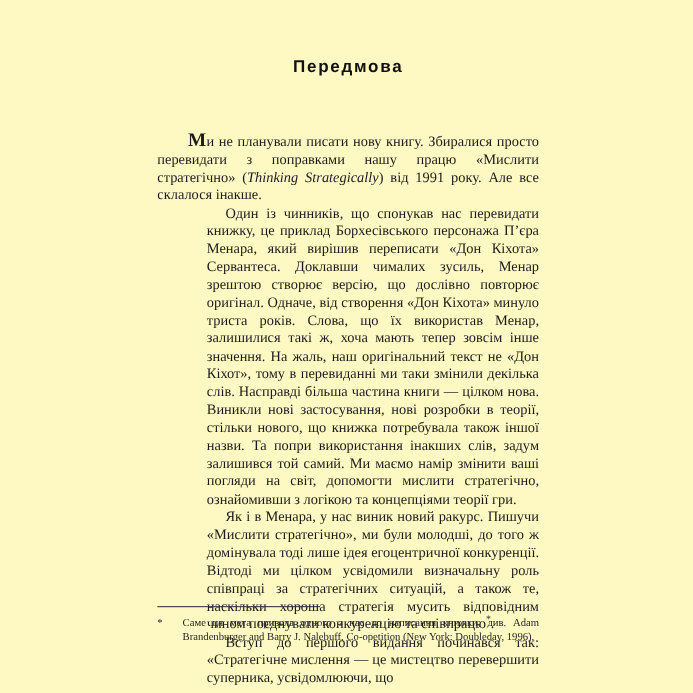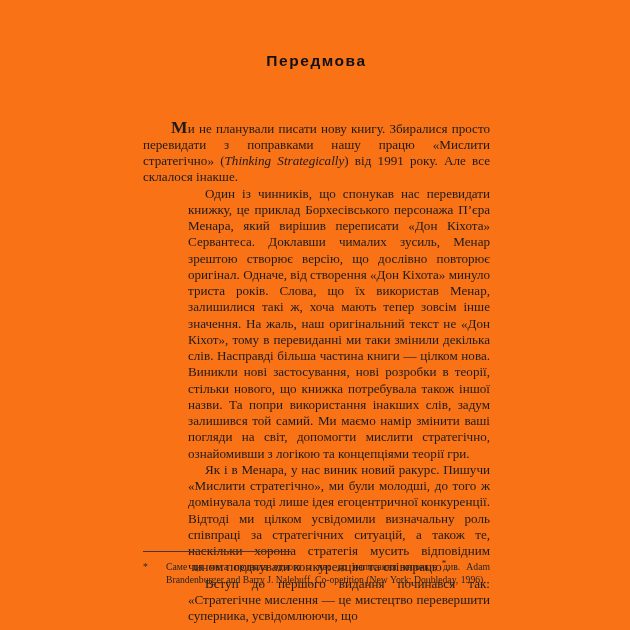--- a/index.html
+++ b/index.html
@@ -6,21 +6,21 @@
   html, body {
     margin: 0;
     padding: 0;
     background: #ffffff;
   }
 
   .page {
     position: relative;
     width: 630px;
     height: 630px;
-    background: #f97316;
+    background: #fef9c3;
     overflow: hidden;
     font-family: "Liberation Serif", "DejaVu Serif", serif;
     color: #1a1a1a;
     box-sizing: border-box;
   }
 
   
   .chapter-heading {
     position: absolute;
     left: 143px;

